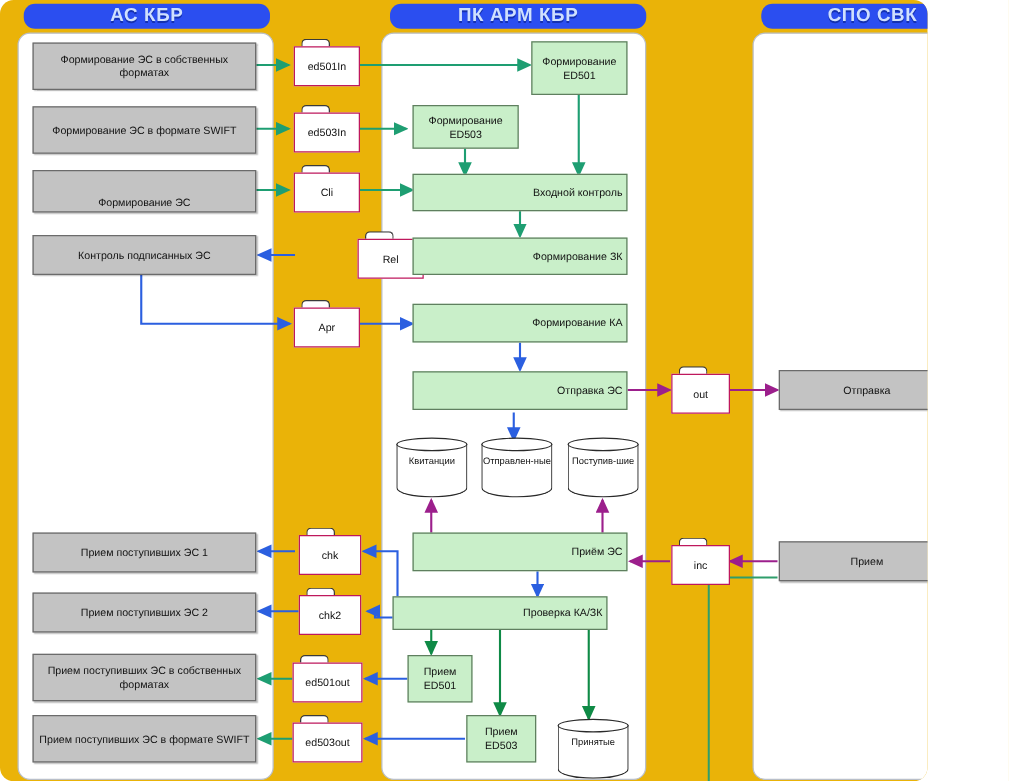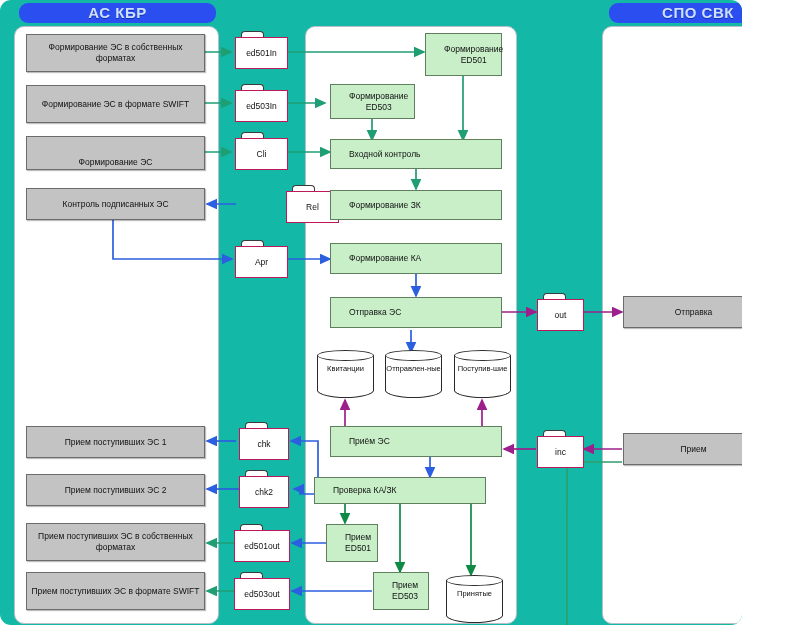--- a/index.html
+++ b/index.html
@@ -7,21 +7,21 @@
     margin: 0; padding: 0;
     background: #ffffff;
   }
   body {
     font-family: "Liberation Sans", sans-serif;
   }
   #canvas {
     position: relative;
     width: 742px;
     height: 625px;
-    background: #14b8a6;
+    background: #eab308;
     overflow: hidden;
     border-radius: 11px;
   }
   
   .lane-box {
     position: absolute;
     border: 1px solid #b9bfc9;
     border-radius: 10px;
     background: #ffffff;
     box-sizing: border-box;
@@ -55,26 +55,26 @@
     padding: 1px 3px;
     box-shadow: 1px 1px 1px rgba(0,0,0,0.25);
   }
   .nbox {
     position: absolute;
     background: #c9efc9;
     border: 1px solid #5f7f5f;
     box-sizing: border-box;
     display: flex;
     align-items: center;
-    justify-content: flex-start;
+    justify-content: flex-end;
     text-align: center;
     font-size: 8.5px;
     color: #111111;
     line-height: 11px;
-    padding: 1px 18px;
+    padding: 1px 3px;
   }
   
   .folder {
     position: absolute;
     box-sizing: border-box;
   }
   .folder .f-tab {
     position: absolute;
     left: 6px;
     top: 0;
@@ -143,20 +143,21 @@
 </head>
 <body>
 
 <div id="canvas">
 
   <div class="lane-box" style="left:14px; top:26px; width:205px; height:598px;"></div>
   <div class="lane-box" style="left:305px; top:26px; width:212px; height:598px;"></div>
   <div class="lane-box" style="left:602px; top:26px; width:190px; height:598px;"></div>
 
   <div class="lane-header" style="left:19px; top:3px; width:197px; height:20px;">АС КБР</div>
+  <div class="lane-header" style="left:312px; top:3px; width:205px; height:20px;">ПК АРМ КБР</div>
   <div class="lane-header" style="left:609px; top:3px; width:178px; height:20px;">СПО СВК</div>
 
   <svg class="links" viewBox="0 0 807 625">
     <defs>
       <marker id="ag" markerWidth="7" markerHeight="7" refX="6" refY="3.2" orient="auto">
         <path d="M0,0 L7,3.2 L0,6.4 z" fill="#1e9e72"></path>
       </marker>
       <marker id="ab" markerWidth="7" markerHeight="7" refX="6" refY="3.2" orient="auto">
         <path d="M0,0 L7,3.2 L0,6.4 z" fill="#2b5fe0"></path>
       </marker>

